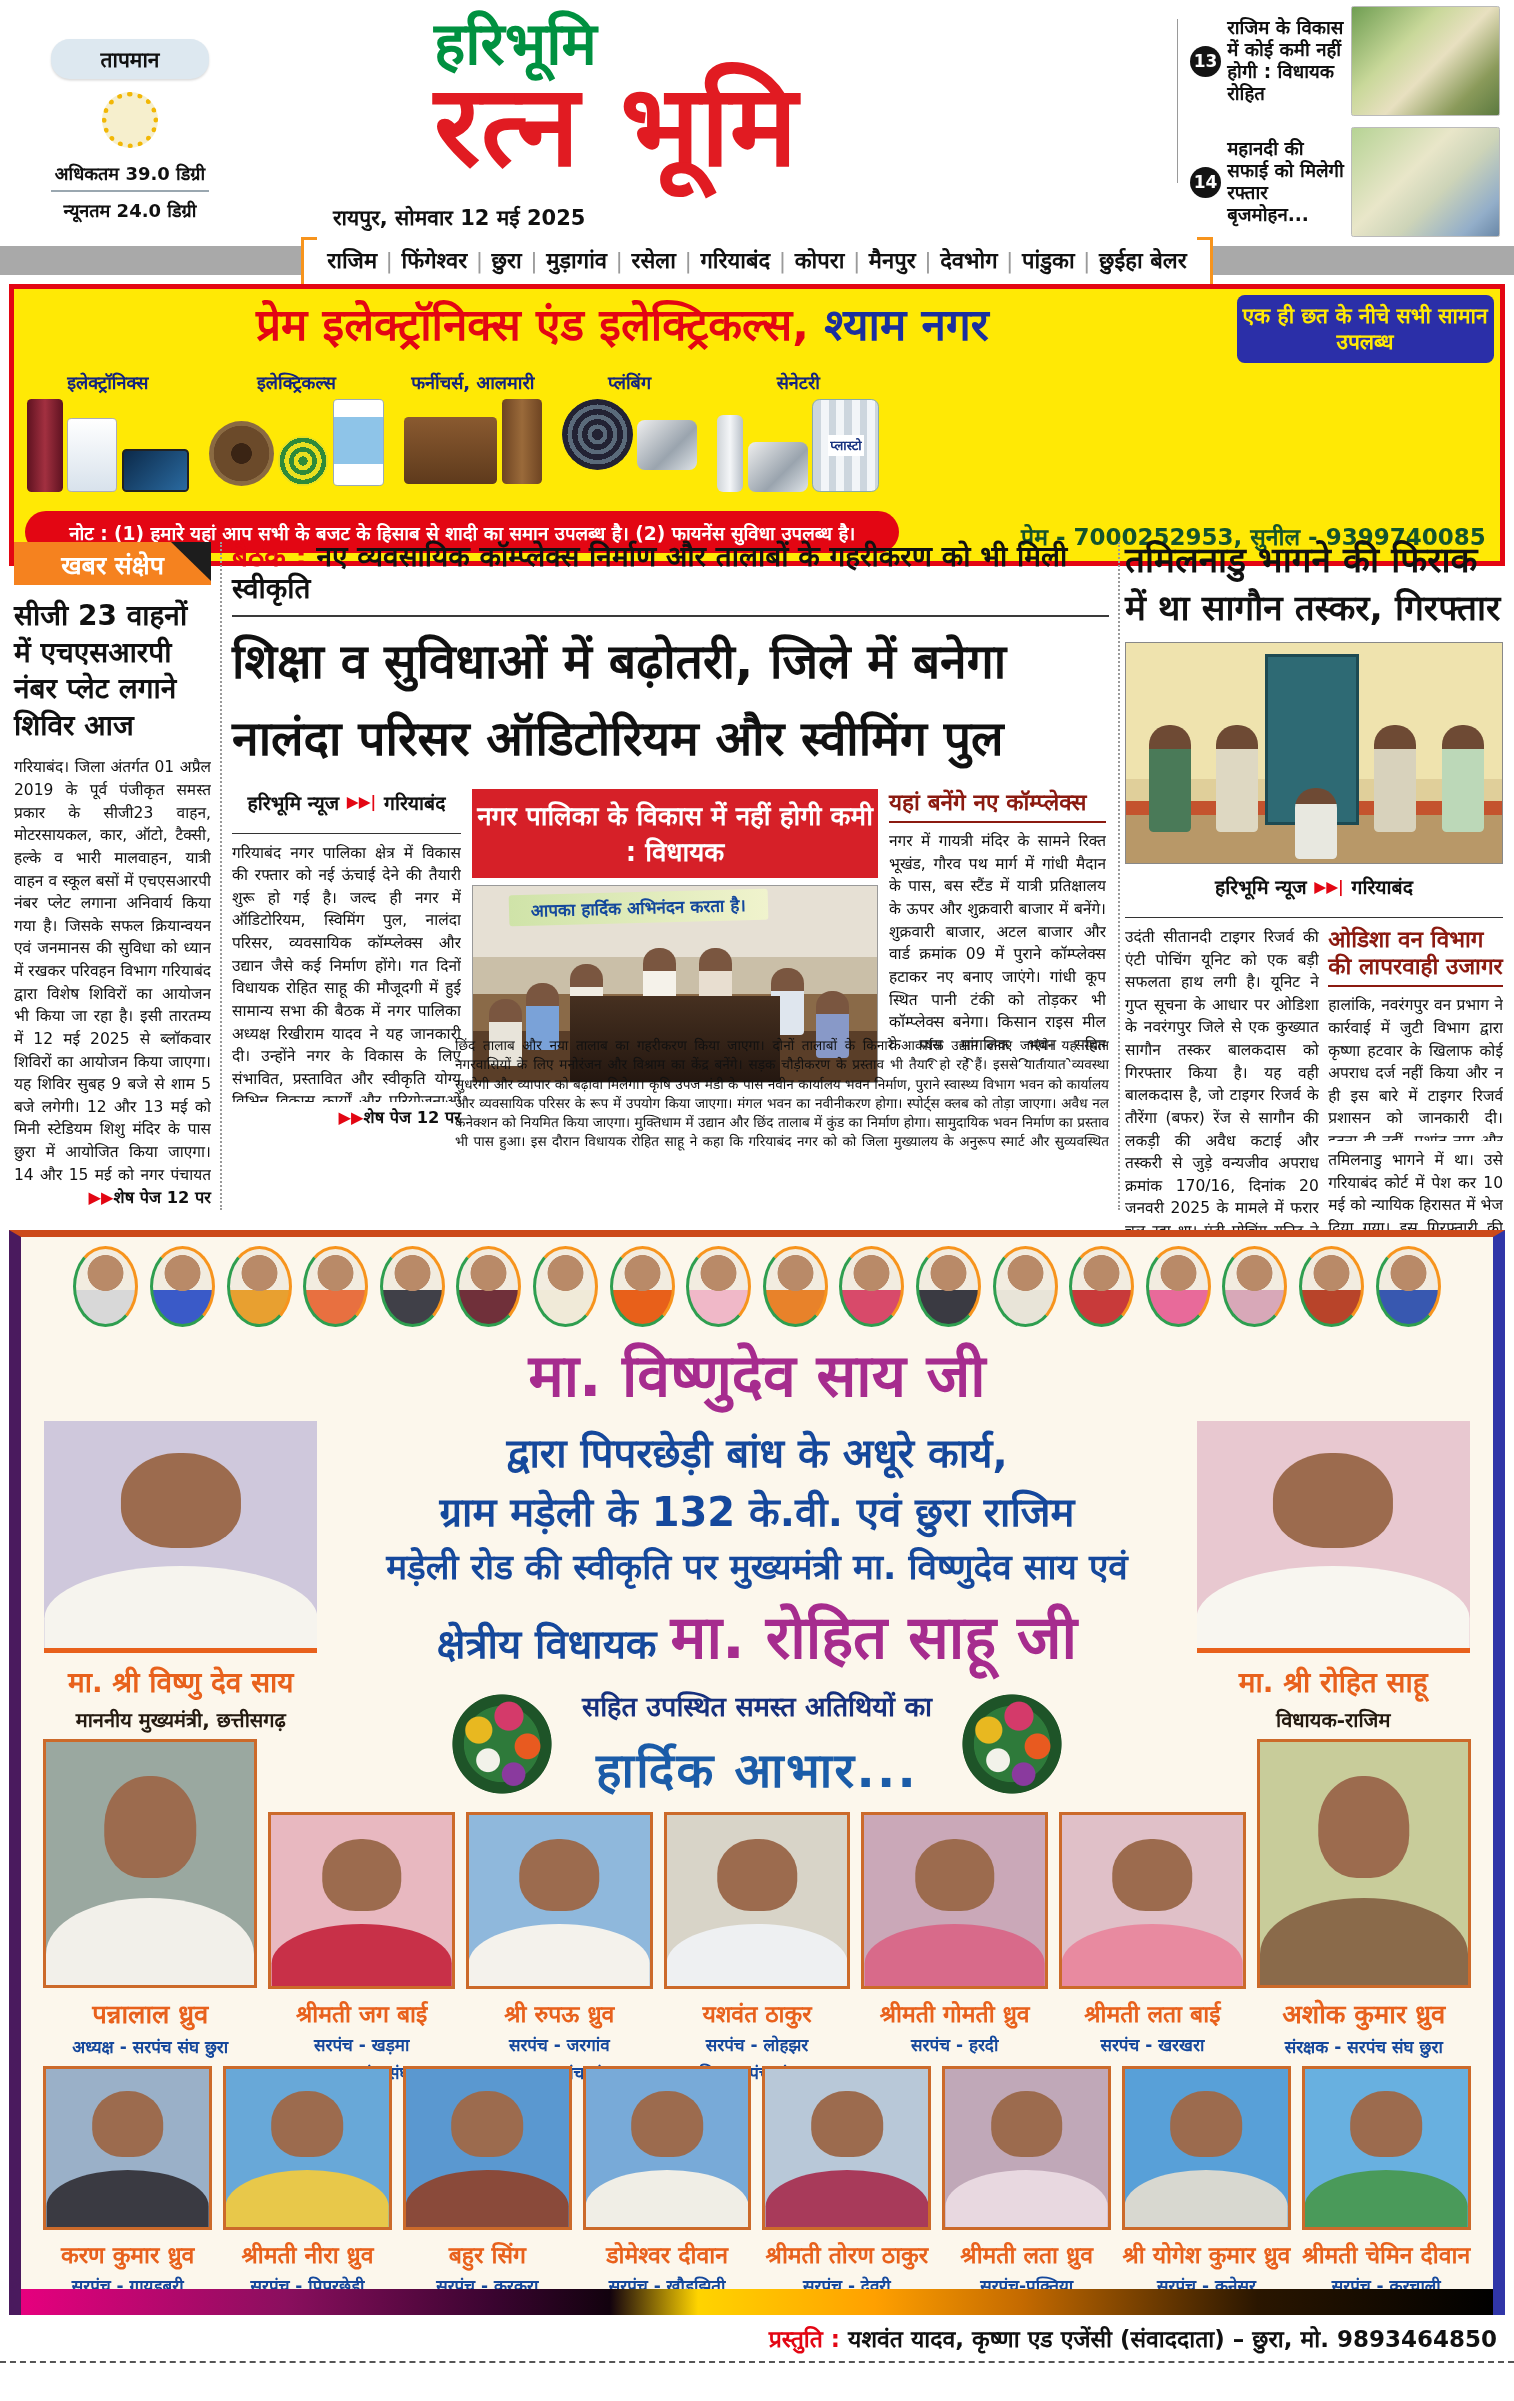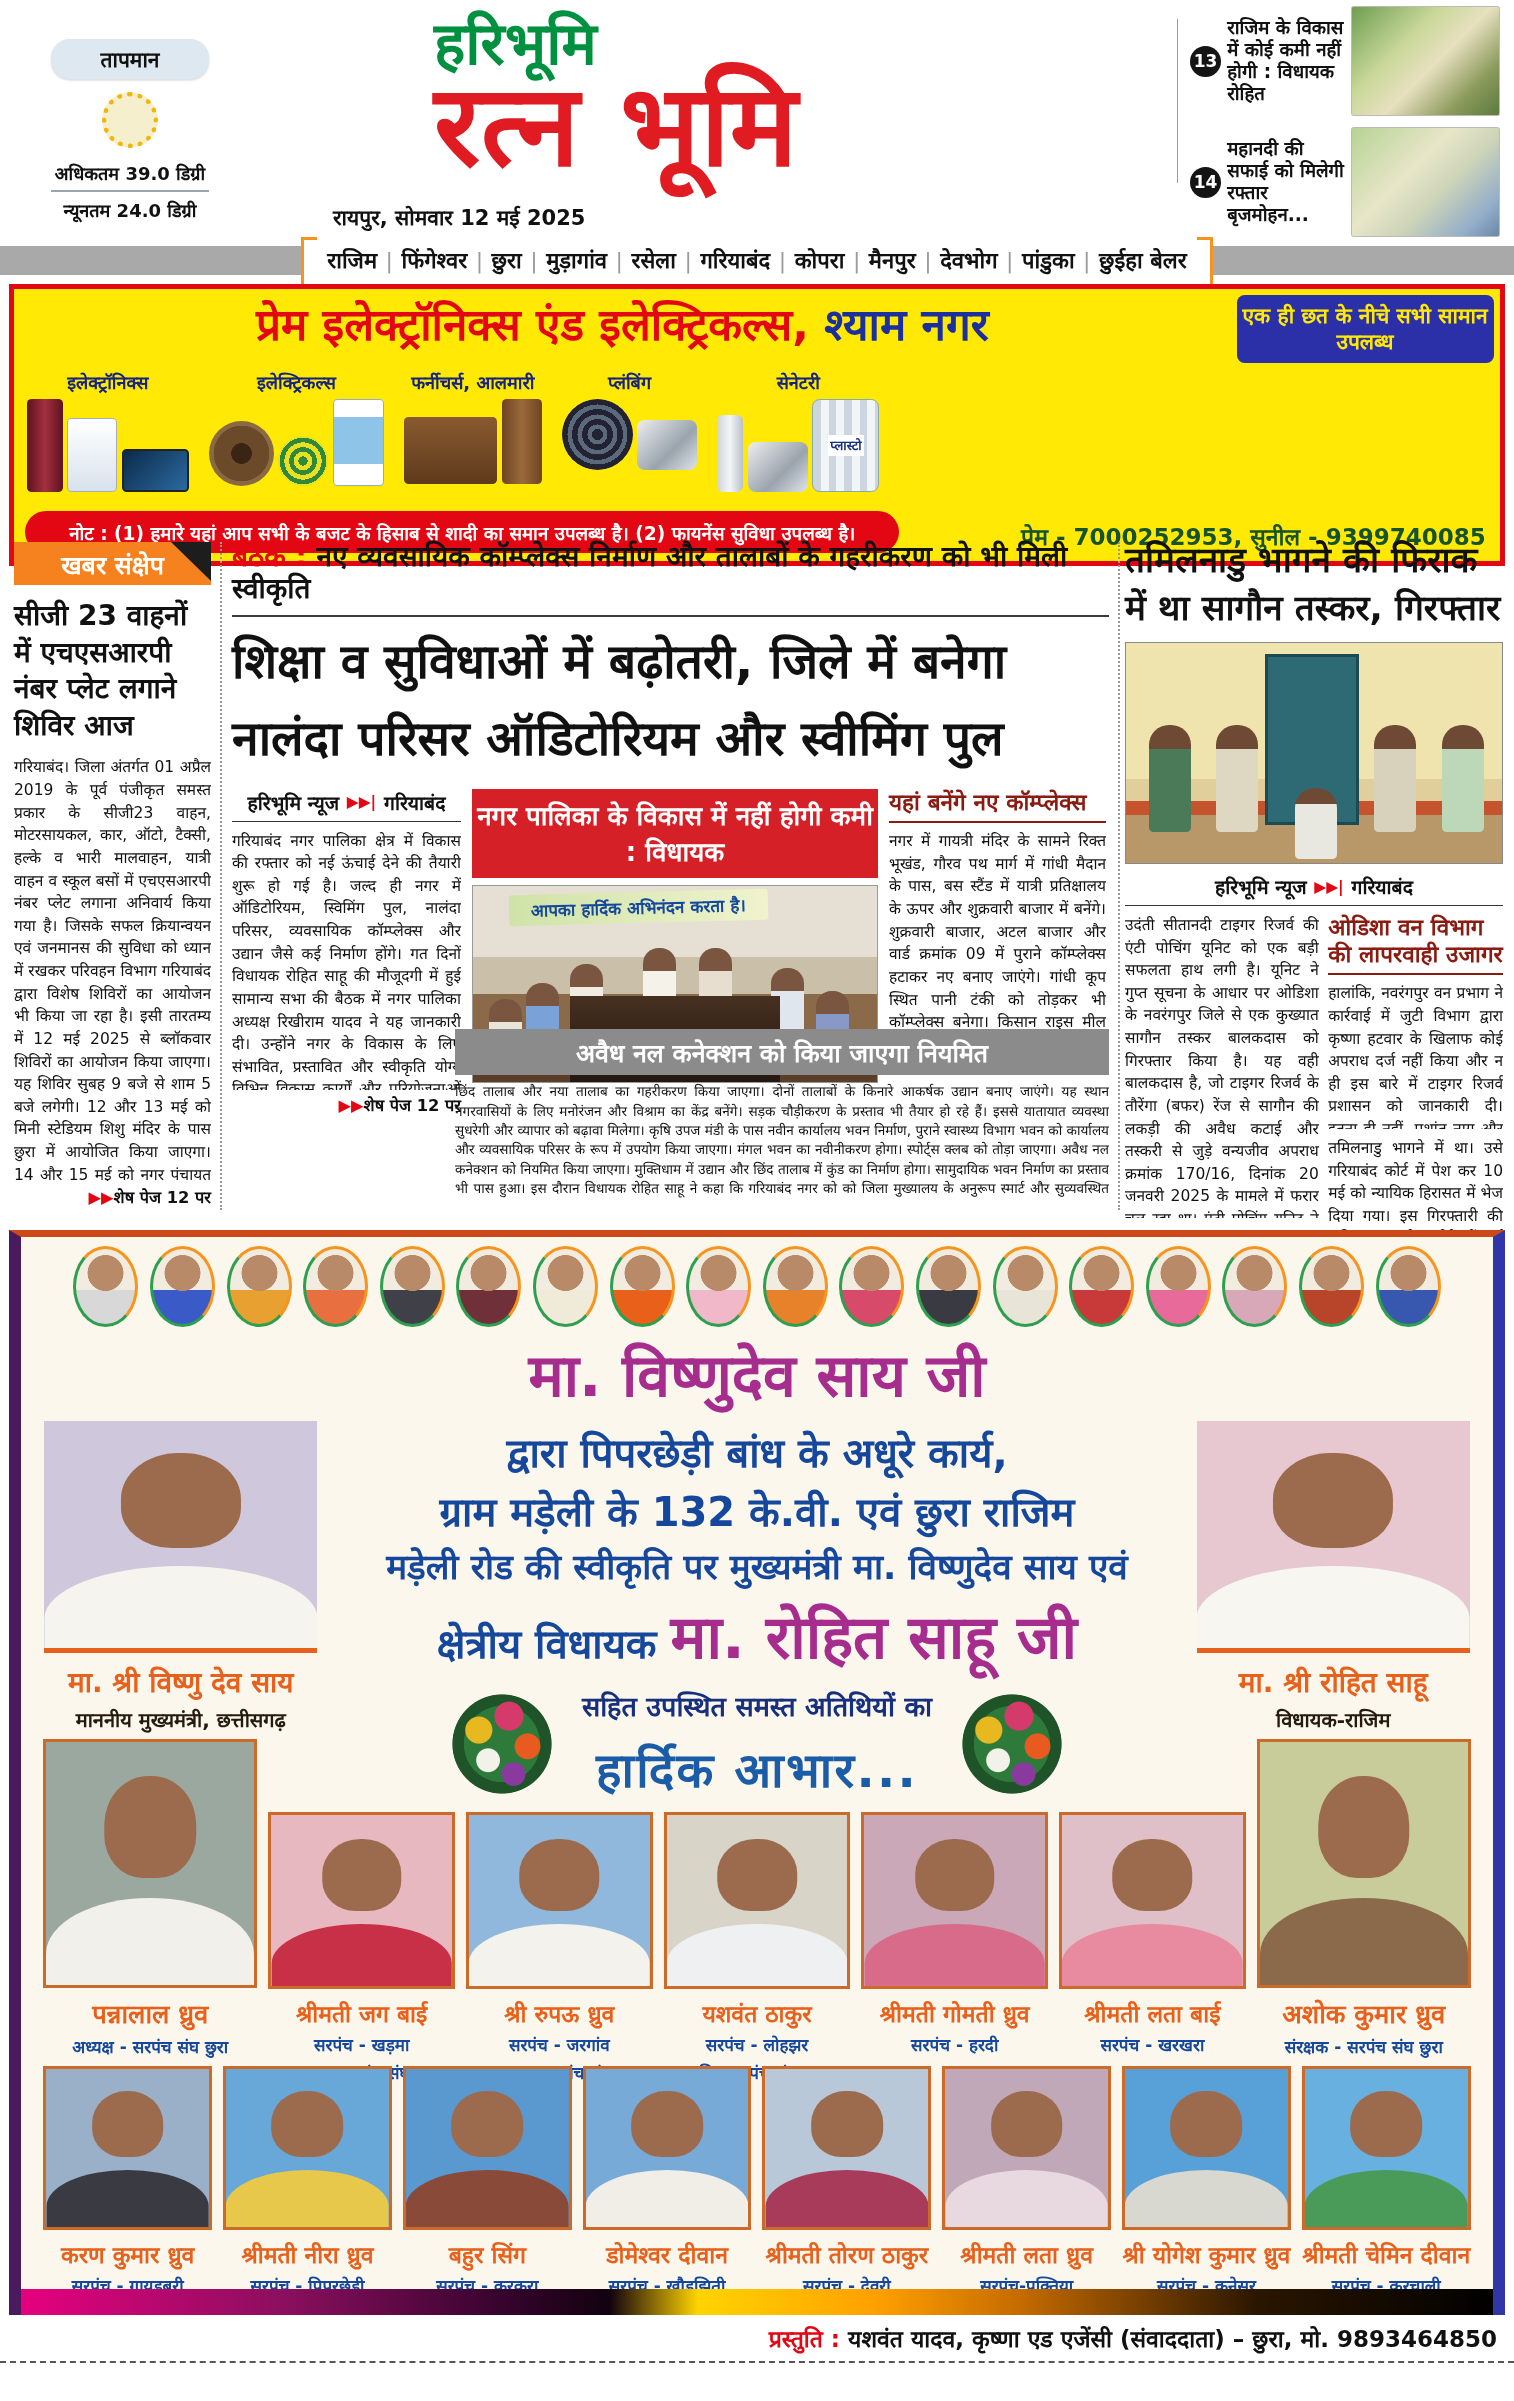--- a/index.html
+++ b/index.html
@@ -57,21 +57,21 @@
   .s-sani{width:26px;height:77px;background:linear-gradient(90deg,#cfd4d8,#f4f6f8 50%,#b8c0c8);border-radius:6.2px}
   .s-tank{width:67px;height:93px;background:repeating-linear-gradient(90deg,#cdd6de 0 7.7px,#f2f5f8 7.7px 15.5px);border:1.5px solid #8aa;border-radius:7.7px;display:flex;align-items:center;justify-content:center}
   .s-tank span{background:#fff;color:#15307e;font-weight:bold;font-size:13px;padding:1.5px 2.3px}
   .ad-note{position:absolute;left:11px;bottom:7.7px;width:874px;background:#e30613;color:#fff;font-weight:bold;font-size:18.6px;text-align:center;border-radius:23px;padding:8.5px 4.6px}
   .ad-phones{position:absolute;right:14px;bottom:9.3px;color:#14532d;font-weight:bold;font-size:23px}
 
   
   .vdiv{position:absolute;border-left:2.3px dotted #999}
   .cont-marker{font-weight:bold;font-size:16.3px;white-space:nowrap}
   .cont-marker .arr{color:#e30613}
-  .byline{display:flex;justify-content:center;align-items:center;gap:7.7px;font-weight:bold;font-size:19.4px;border-bottom:1.5px solid #333;padding-bottom:5px;margin-bottom:7.7px}
+  .byline{display:flex;justify-content:center;align-items:center;gap:7.7px;font-weight:bold;font-size:19.4px;border-bottom:1.5px solid #333;padding-bottom:17px;margin-bottom:7.7px}
   .byline .arr{color:#e30613;font-size:15.5px}
   .body-text{font-size:15.5px;line-height:1.46;text-align:justify}
 
   .col-left{position:absolute;left:14px;top:542px;width:197px}
   .nb-head{position:relative;background:#f5821f;color:#fff;font-weight:bold;font-size:25px;text-align:center;padding:4.6px 0;overflow:hidden}
   .nb-head::after{content:"";position:absolute;right:0;top:0;border-top:39px solid #1d1d1d;border-left:40px solid transparent}
   .left-headline{font-size:28px;font-weight:bold;line-height:1.32;margin:12.4px 0 11px}
   .col-left .body-text{max-height:425px;overflow:hidden}
   .col-left .cont-row{text-align:right;margin-top:4.6px}
 
@@ -308,21 +308,20 @@
         <div class="mfig" style="right:18%;bottom:24%;--c:#dfe6ee"></div>
         <div class="mfig" style="right:7%;bottom:12%;--c:#8899c8"></div>
       </div>
     </div>
     <div class="mg-right">
       <div class="sub-head">यहां बनेंगे नए कॉम्प्लेक्स</div>
       <div class="body-text">नगर में गायत्री मंदिर के सामने रिक्त भूखंड, गौरव पथ मार्ग में गांधी मैदान के पास, बस स्टैंड में यात्री प्रतिक्षालय के ऊपर और शुक्रवारी बाजार में बनेंगे। शुक्रवारी बाजार, अटल बाजार और वार्ड क्रमांक 09 में पुराने कॉम्प्लेक्स हटाकर नए बनाए जाएंगे। गांधी कूप स्थित पानी टंकी को तोड़कर भी कॉम्प्लेक्स बनेगा। किसान राइस मील के पास मांगलिक भवन सहित व्यवसायिक परिसर का निर्माण होगा।</div>
     </div>
   </div>
   <div class="gray-wrap">
-    <div class="gray-banner">अवैध नल कनेक्शन को किया जाएगा नियमित</div>
     <div class="gray-body">छिंद तालाब और नया तालाब का गहरीकरण किया जाएगा। दोनों तालाबों के किनारे आकर्षक उद्यान बनाए जाएंगे। यह स्थान नगरवासियों के लिए मनोरंजन और विश्राम का केंद्र बनेंगे। सड़क चौड़ीकरण के प्रस्ताव भी तैयार हो रहे हैं। इससे यातायात व्यवस्था सुधरेगी और व्यापार को बढ़ावा मिलेगा। कृषि उपज मंडी के पास नवीन कार्यालय भवन निर्माण, पुराने स्वास्थ्य विभाग भवन को कार्यालय और व्यवसायिक परिसर के रूप में उपयोग किया जाएगा। मंगल भवन का नवीनीकरण होगा। स्पोर्ट्स क्लब को तोड़ा जाएगा। अवैध नल कनेक्शन को नियमित किया जाएगा। मुक्तिधाम में उद्यान और छिंद तालाब में कुंड का निर्माण होगा। सामुदायिक भवन निर्माण का प्रस्ताव भी पास हुआ। इस दौरान विधायक रोहित साहू ने कहा कि गरियाबंद नगर को को जिला मुख्यालय के अनुरूप स्मार्ट और सुव्यवस्थित शहर बनाया जाएगा। इसके लिए हम पूरी प्रतिबद्धता से काम करेंगे। विकास कार्यों में कोई कमी नहीं होगी। नागरिक सुविधाओं का विस्तार भी किया जाएगा।</div>
   </div>
 </div>
 
 <div class="col-right">
   <div class="right-headline">तमिलनाडु भागने की फिराक में था सागौन तस्कर, गिरफ्तार</div>
   <div class="right-photo">
     <div class="door"></div>
     <div class="rfig" style="left:6%;--c:#4a7a58"></div>
     <div class="rfig" style="left:24%;--c:#ded8c2"></div>

